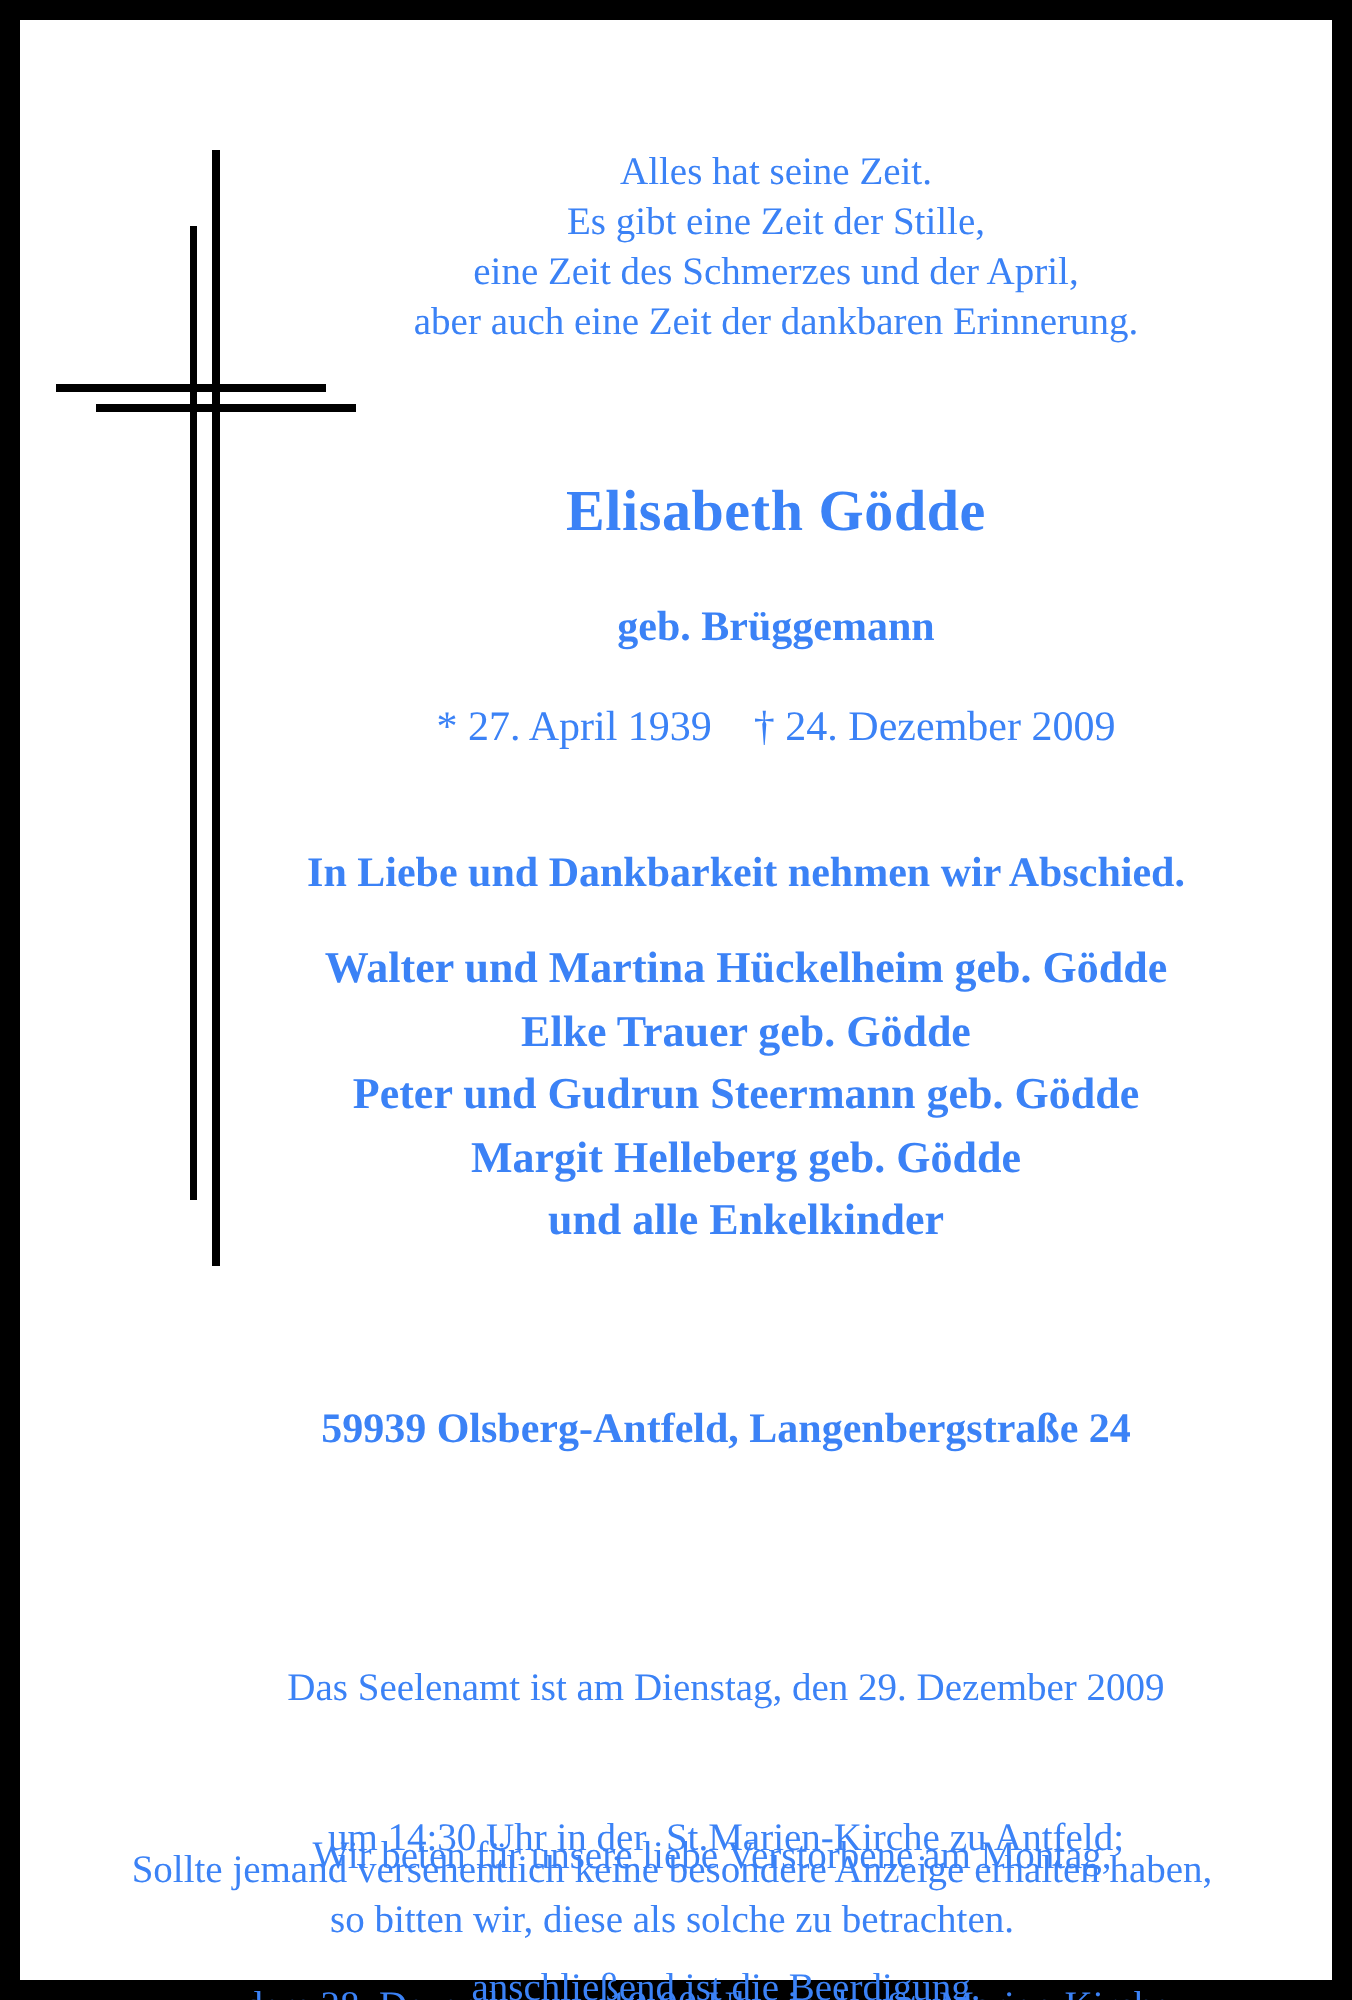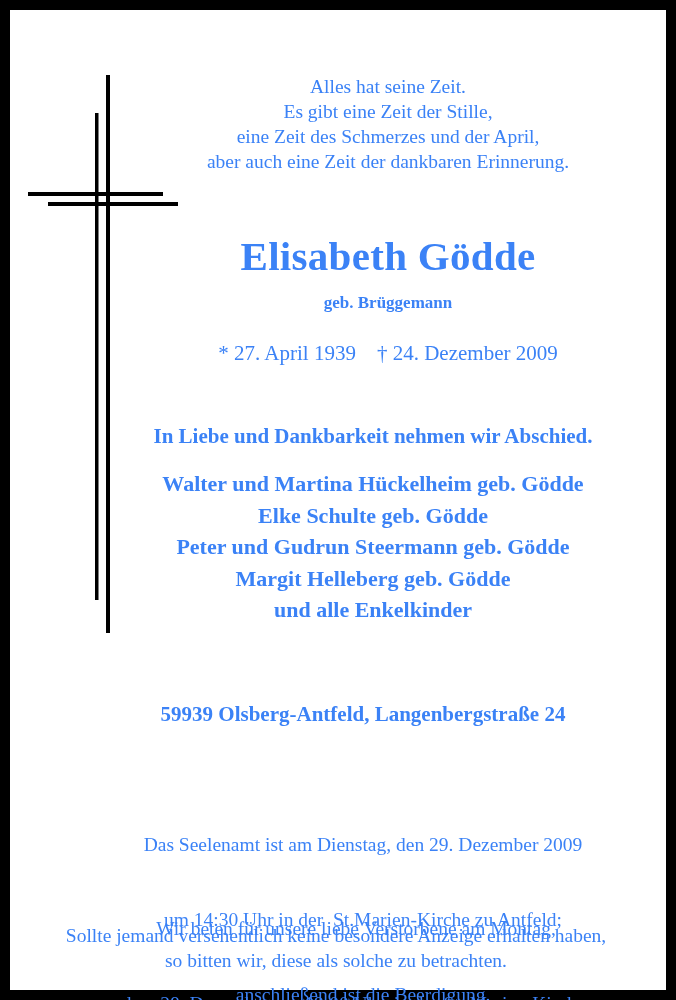--- a/index.html
+++ b/index.html
@@ -64,31 +64,31 @@
 
   .name-block {
     position: absolute;
     left: 110px;
     top: 222px;
     width: 536px;
     text-align: center;
   }
 
   .deceased-name {
-    font-size: 41px;
+    font-size: 29px;
     font-weight: bold;
     line-height: 48px;
     letter-spacing: 0.3px;
   }
 
   .maiden-name {
-    font-size: 17px;
+    font-size: 21px;
     font-weight: bold;
     line-height: 30px;
-    margin-top: 8px;
+    margin-top: 18px;
   }
 
   .life-dates {
     font-size: 21px;
     line-height: 30px;
     margin-top: 20px;
     white-space: pre;
   }
 
   .farewell {
@@ -189,21 +189,21 @@
     <div class="name-block">
       <div class="deceased-name">Elisabeth Gödde</div>
       <div class="maiden-name">geb. Brüggemann</div>
       <div class="life-dates">* 27. April 1939    † 24. Dezember 2009</div>
     </div>
 
     <div class="farewell">In Liebe und Dankbarkeit nehmen wir Abschied.</div>
 
     <div class="mourners">
       <span class="line">Walter und Martina Hückelheim geb. Gödde</span>
-      <span class="line">Elke Schulte geb. Gödde</span>
+      <span class="line">Elke Trauer geb. Gödde</span>
       <span class="line">Peter und Gudrun Steermann geb. Gödde</span>
       <span class="line">Margit Helleberg geb. Gödde</span>
       <span class="line">und alle Enkelkinder</span>
     </div>
 
     <div class="address">59939 Olsberg-Antfeld, Langenbergstraße 24</div>
 
     <div class="service">
       <span class="line">Das Seelenamt ist am Dienstag, den 29. Dezember 2009</span>
       <span class="line">um 14:30 Uhr in der  St.Marien-Kirche zu Antfeld;</span>

